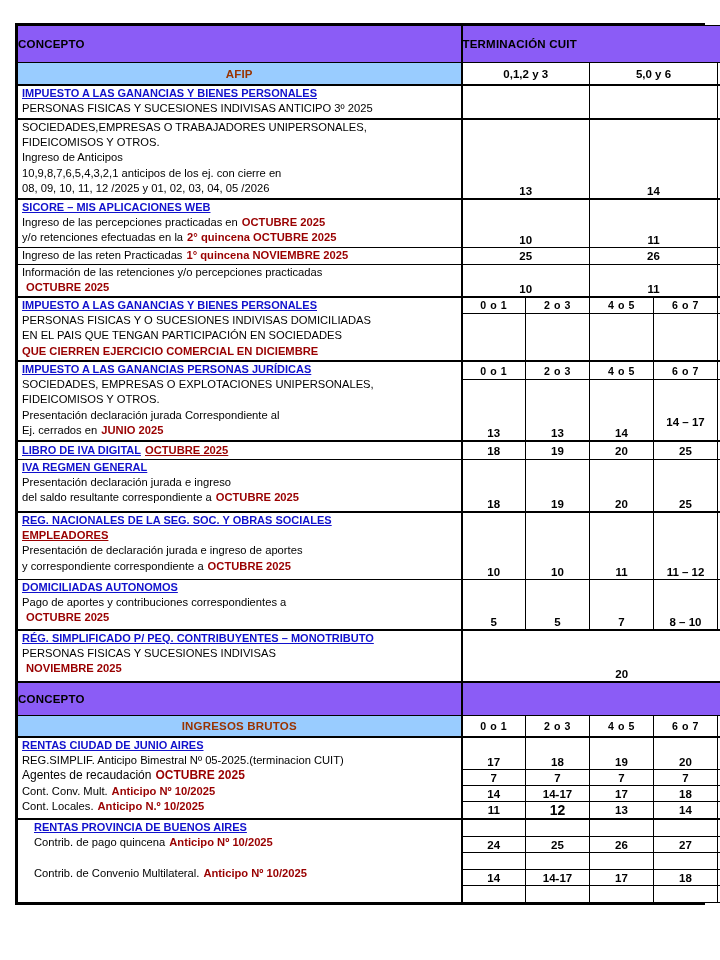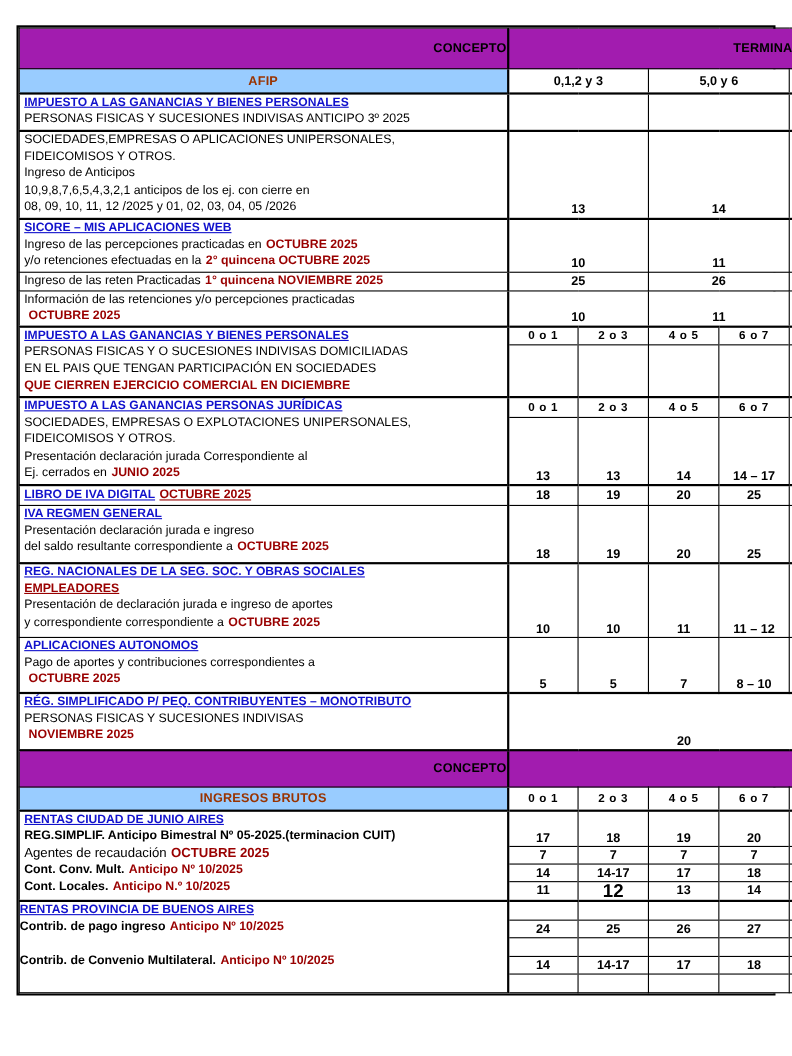--- a/index.html
+++ b/index.html
@@ -48,22 +48,22 @@
   td.txt{
     padding:0 0 0 4px;
     line-height:15.2px;
   }
   
   tr.sec > td{border-top:2px solid #000;}
   td.lsep{border-left:2px solid #000;}
 
   
   td.hdr-purple{
-    background:#a21caf;
-    text-align:right;
+    background:#8b5cf6;
+    text-align:left;
     vertical-align:middle;
     font-weight:bold;
     font-size:11.5px;
     letter-spacing:.2px;
   }
   td.hdr-blue{
     background:#99ccff;
     text-align:center;
     vertical-align:middle;
     font-weight:bold;
@@ -87,21 +87,21 @@
 
   .lnk{
     color:#1111cc;
     text-decoration:underline;
     font-weight:bold;
     font-size:11px;
     white-space:nowrap;
   }
   .red{color:#990000;font-weight:bold;white-space:nowrap;}
   .blk{color:#000;font-weight:normal;white-space:nowrap;}
-  .blkn{color:#000;font-weight:bold;white-space:nowrap;}
+  .blkn{color:#000;font-weight:normal;white-space:nowrap;}
   .ln{display:block;height:15.2px;white-space:nowrap;overflow:visible;}
   .sp{display:inline-block;width:4px;}
 </style>
 </head>
 <body>
 
 <div id="sheet">
 <table>
   <colgroup>
     <col class="c-concept">
@@ -130,21 +130,21 @@
       <span class="ln"><span class="lnk">IMPUESTO A LAS GANANCIAS Y BIENES PERSONALES</span></span>
       <span class="ln"><span class="blk">PERSONAS FISICAS Y SUCESIONES INDIVISAS  ANTICIPO 3º 2025</span></span>
     </td>
     <td class="num lsep" colspan="2"></td>
     <td class="num" colspan="2"></td>
     <td class="num"></td>
   </tr>
 
   <tr class="sec">
     <td class="txt" style="height:78px">
-      <span class="ln"><span class="blk">SOCIEDADES,EMPRESAS O APLICACIONES UNIPERSONALES,</span></span>
+      <span class="ln"><span class="blk">SOCIEDADES,EMPRESAS O TRABAJADORES UNIPERSONALES,</span></span>
       <span class="ln"><span class="blk">FIDEICOMISOS Y OTROS.</span></span>
       <span class="ln"><span class="blk">Ingreso de Anticipos</span></span>
       <span class="ln"><span class="blk">10,9,8,7,6,5,4,3,2,1 anticipos de los ej. con cierre en</span></span>
       <span class="ln"><span class="blk"> 08, 09, 10, 11, 12 /2025 y 01, 02, 03, 04, 05 /2026</span></span>
     </td>
     <td class="num lsep" colspan="2">13</td>
     <td class="num" colspan="2">14</td>
     <td class="num">17</td>
   </tr>
 
@@ -217,21 +217,21 @@
     <td style="padding:0;vertical-align:bottom">
       <div style="height:15px;border-bottom:1px solid #000;text-align:center;font-weight:bold;font-size:10.6px;letter-spacing:.6px;line-height:15px">2 o 3</div>
       <div style="height:60px;display:flex;align-items:flex-end;justify-content:center;font-weight:bold;font-size:11.5px;padding-bottom:1px;box-sizing:border-box">13</div>
     </td>
     <td style="padding:0;vertical-align:bottom">
       <div style="height:15px;border-bottom:1px solid #000;text-align:center;font-weight:bold;font-size:10.6px;letter-spacing:.6px;line-height:15px">4 o 5</div>
       <div style="height:60px;display:flex;align-items:flex-end;justify-content:center;font-weight:bold;font-size:11.5px;padding-bottom:1px;box-sizing:border-box">14</div>
     </td>
     <td style="padding:0;vertical-align:bottom">
       <div style="height:15px;border-bottom:1px solid #000;text-align:center;font-weight:bold;font-size:10.6px;letter-spacing:.6px;line-height:15px">6 o 7</div>
-      <div style="height:60px;display:flex;align-items:flex-end;justify-content:center;font-weight:bold;font-size:11.5px;padding-bottom:1px;box-sizing:border-box">14 – 17</div>
+      <div style="height:60px;display:flex;align-items:flex-end;justify-content:center;font-weight:bold;font-size:11.5px;padding-bottom:12px;box-sizing:border-box">14 – 17</div>
     </td>
     <td style="padding:0;vertical-align:bottom">
       <div style="height:15px;border-bottom:1px solid #000;text-align:center;font-weight:bold;font-size:10.6px;letter-spacing:.6px;line-height:15px">8 o 9</div>
       <div style="height:60px;display:flex;align-items:flex-end;justify-content:center;font-weight:bold;font-size:11.5px;padding-bottom:1px;box-sizing:border-box">17</div>
     </td>
   </tr>
 
   <tr class="sec">
     <td class="txt" style="height:17px;vertical-align:middle">
       <span class="ln"><span class="lnk"> LIBRO DE IVA DIGITAL</span><span class="sp"></span><span class="red" style="text-decoration:underline">OCTUBRE  2025</span></span>
@@ -265,21 +265,21 @@
     </td>
     <td class="num lsep">10</td>
     <td class="num">10</td>
     <td class="num">11</td>
     <td class="num">11 – 12</td>
     <td class="num">12</td>
   </tr>
 
   <tr>
     <td class="txt" style="height:49px">
-      <span class="ln"><span class="lnk">APLICACIONES AUTONOMOS</span></span>
+      <span class="ln"><span class="lnk">DOMICILIADAS AUTONOMOS</span></span>
       <span class="ln"><span class="blk">Pago de aportes y contribuciones correspondientes a</span></span>
       <span class="ln"><span class="sp"></span><span class="red">OCTUBRE  2025</span></span>
     </td>
     <td class="num lsep">5</td>
     <td class="num">5</td>
     <td class="num">7</td>
     <td class="num">8 – 10</td>
     <td class="num">10</td>
   </tr>
 
@@ -317,21 +317,21 @@
     <td class="lsep" style="padding:0">
       <div style="height:32px;display:flex;align-items:flex-end;justify-content:center;font-weight:bold;font-size:11.5px;border-bottom:1px solid #000;box-sizing:border-box;padding-bottom:1px">17</div>
       <div style="height:16px;display:flex;align-items:center;justify-content:center;font-weight:bold;font-size:11.5px;border-bottom:1px solid #000;box-sizing:border-box">7</div>
       <div style="height:16px;display:flex;align-items:center;justify-content:center;font-weight:bold;font-size:11.5px;border-bottom:1px solid #000;box-sizing:border-box">14</div>
       <div style="height:16px;display:flex;align-items:center;justify-content:center;font-weight:bold;font-size:11.5px;box-sizing:border-box">11</div>
     </td>
     <td style="padding:0">
       <div style="height:32px;display:flex;align-items:flex-end;justify-content:center;font-weight:bold;font-size:11.5px;border-bottom:1px solid #000;box-sizing:border-box;padding-bottom:1px">18</div>
       <div style="height:16px;display:flex;align-items:center;justify-content:center;font-weight:bold;font-size:11.5px;border-bottom:1px solid #000;box-sizing:border-box">7</div>
       <div style="height:16px;display:flex;align-items:center;justify-content:center;font-weight:bold;font-size:11.5px;border-bottom:1px solid #000;box-sizing:border-box">14-17</div>
-      <div style="height:16px;display:flex;align-items:center;justify-content:center;font-weight:bold;font-size:17px;box-sizing:border-box">12</div>
+      <div style="height:16px;display:flex;align-items:center;justify-content:center;font-weight:bold;font-size:14px;box-sizing:border-box">12</div>
     </td>
     <td style="padding:0">
       <div style="height:32px;display:flex;align-items:flex-end;justify-content:center;font-weight:bold;font-size:11.5px;border-bottom:1px solid #000;box-sizing:border-box;padding-bottom:1px">19</div>
       <div style="height:16px;display:flex;align-items:center;justify-content:center;font-weight:bold;font-size:11.5px;border-bottom:1px solid #000;box-sizing:border-box">7</div>
       <div style="height:16px;display:flex;align-items:center;justify-content:center;font-weight:bold;font-size:11.5px;border-bottom:1px solid #000;box-sizing:border-box">17</div>
       <div style="height:16px;display:flex;align-items:center;justify-content:center;font-weight:bold;font-size:11.5px;box-sizing:border-box">13</div>
     </td>
     <td style="padding:0">
       <div style="height:32px;display:flex;align-items:flex-end;justify-content:center;font-weight:bold;font-size:11.5px;border-bottom:1px solid #000;box-sizing:border-box;padding-bottom:1px">20</div>
       <div style="height:16px;display:flex;align-items:center;justify-content:center;font-weight:bold;font-size:11.5px;border-bottom:1px solid #000;box-sizing:border-box">7</div>
@@ -340,23 +340,23 @@
     </td>
     <td style="padding:0">
       <div style="height:32px;display:flex;align-items:flex-end;justify-content:center;font-weight:bold;font-size:11.5px;border-bottom:1px solid #000;box-sizing:border-box;padding-bottom:1px">25</div>
       <div style="height:16px;display:flex;align-items:center;justify-content:center;font-weight:bold;font-size:11.5px;border-bottom:1px solid #000;box-sizing:border-box">7</div>
       <div style="height:16px;display:flex;align-items:center;justify-content:center;font-weight:bold;font-size:11.5px;border-bottom:1px solid #000;box-sizing:border-box">19</div>
       <div style="height:16px;display:flex;align-items:center;justify-content:center;font-weight:bold;font-size:11.5px;box-sizing:border-box">17</div>
     </td>
   </tr>
 
   <tr class="sec">
-    <td class="txt" style="height:81px;padding:0 0 0 0">
+    <td class="txt" style="height:81px;padding:0 0 0 16px">
       <span class="ln"><span class="lnk">RENTAS PROVINCIA DE BUENOS AIRES</span></span>
-      <span class="ln"><span class="blkn">Contrib. de pago ingreso</span><span class="sp"></span><span class="red">Anticipo  Nº 10/2025</span></span>
+      <span class="ln"><span class="blkn">Contrib. de pago quincena</span><span class="sp"></span><span class="red">Anticipo  Nº 10/2025</span></span>
       <span class="ln">&nbsp;</span>
       <span class="ln"><span class="blkn">Contrib. de Convenio Multilateral.</span><span class="sp"></span><span class="red">Anticipo  Nº 10/2025</span></span>
       <span class="ln">&nbsp;</span>
     </td>
     <td class="lsep" style="padding:0">
       <div style="height:16px;border-bottom:1px solid #000"></div>
       <div style="height:16px;display:flex;align-items:center;justify-content:center;font-weight:bold;font-size:11.5px;border-bottom:1px solid #000;box-sizing:border-box">24</div>
       <div style="height:16px;border-bottom:1px solid #000"></div>
       <div style="height:16px;display:flex;align-items:center;justify-content:center;font-weight:bold;font-size:11.5px;border-bottom:1px solid #000;box-sizing:border-box">14</div>
       <div style="height:16px"></div>

